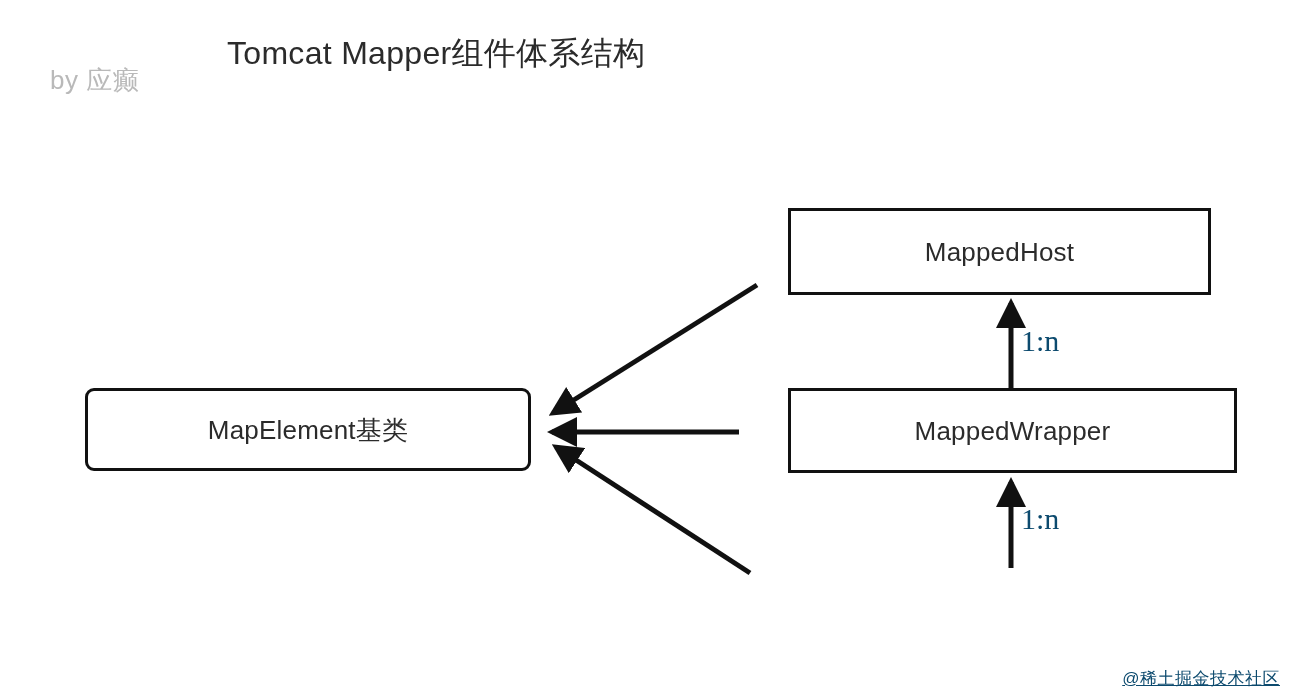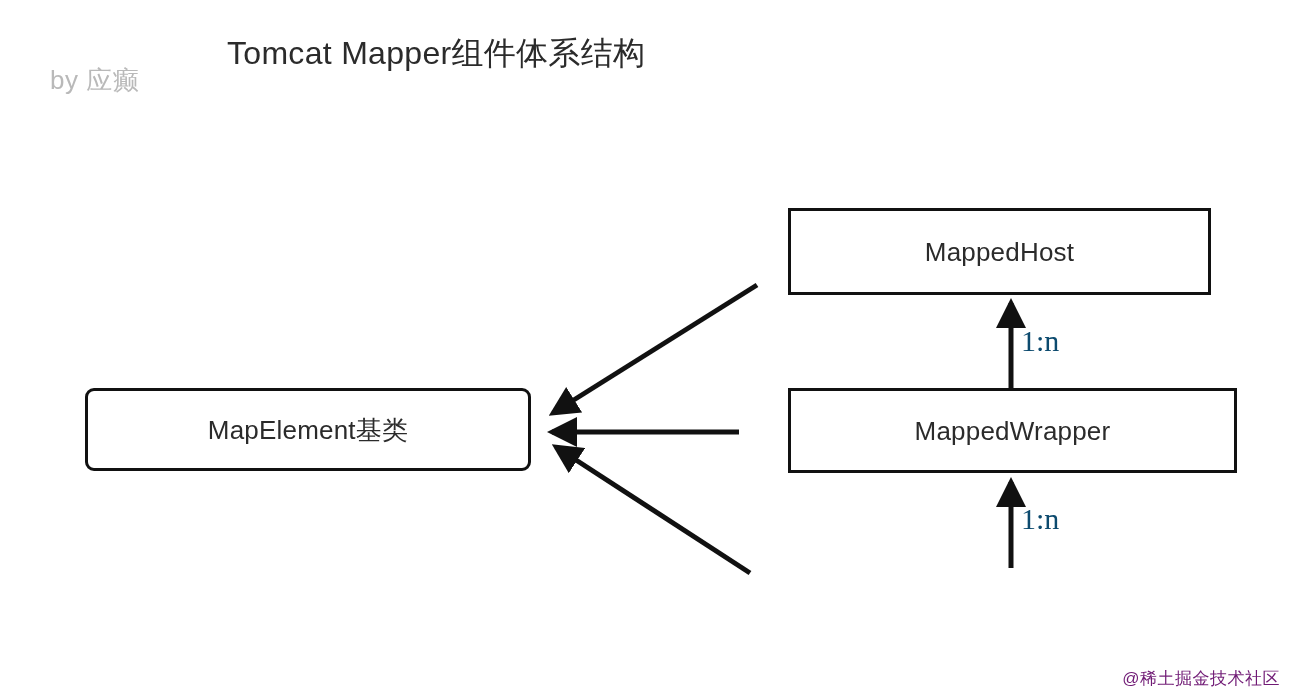--- a/index.html
+++ b/index.html
@@ -88,23 +88,24 @@
   #mult-host-context    { left: 1021px; top: 327px; }
   #mult-context-wrapper { left: 1021px; top: 505px; }
 
   
   .watermark {
     position: absolute;
     right: 16px;
     bottom: 8px;
     font-size: 17px;
     line-height: 22px;
-    color: #701a75;
+    color: #0c4a6e;
     white-space: nowrap;
     letter-spacing: 0.5px;
+    text-decoration: underline;
   }
 </style>
 </head>
 <body>
 
 <div id="canvas">
 
   <div class="byline">by 应癫</div>
 
   <div class="doc-title">Tomcat Mapper组件体系结构</div>

